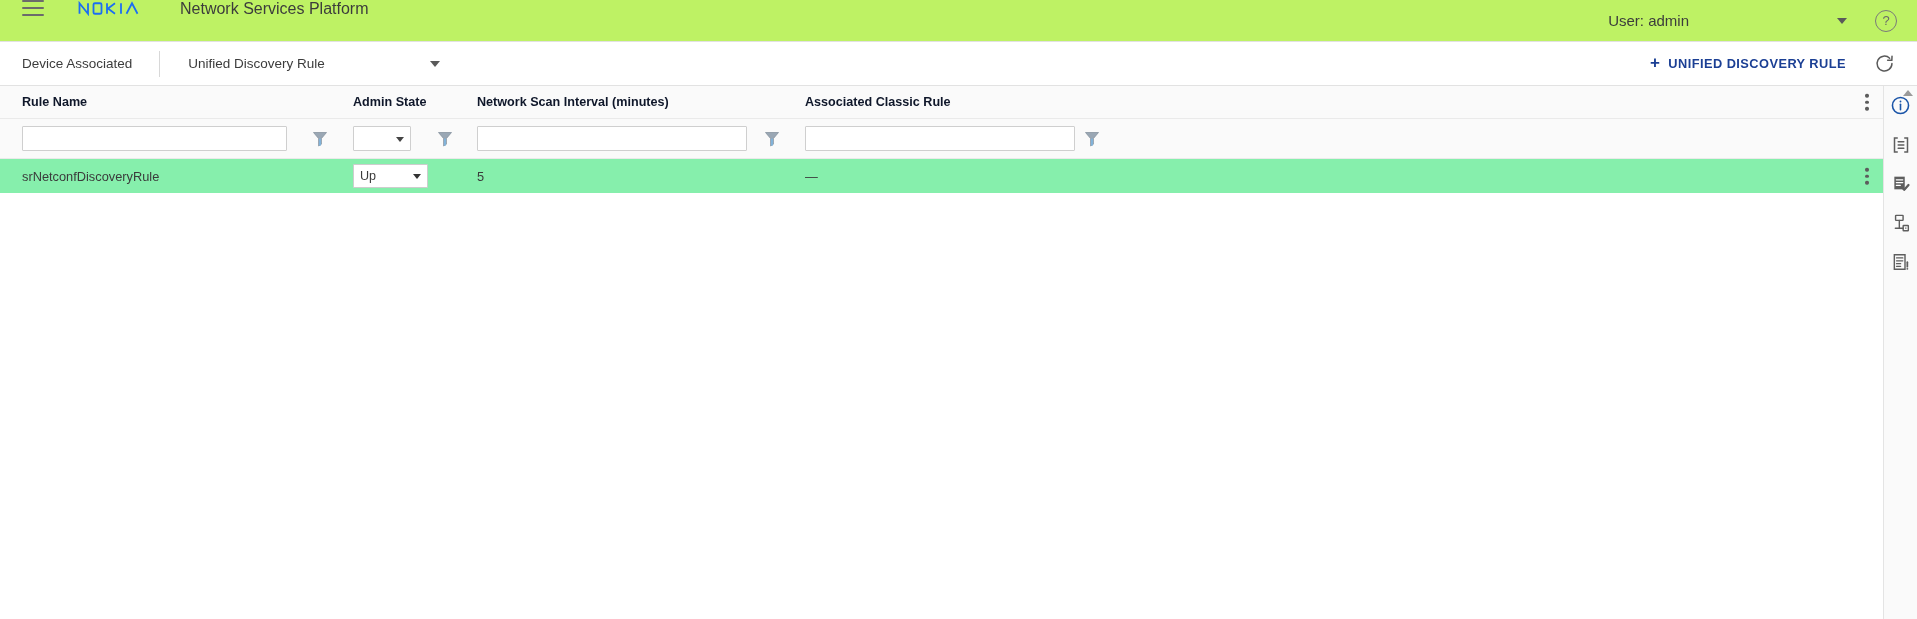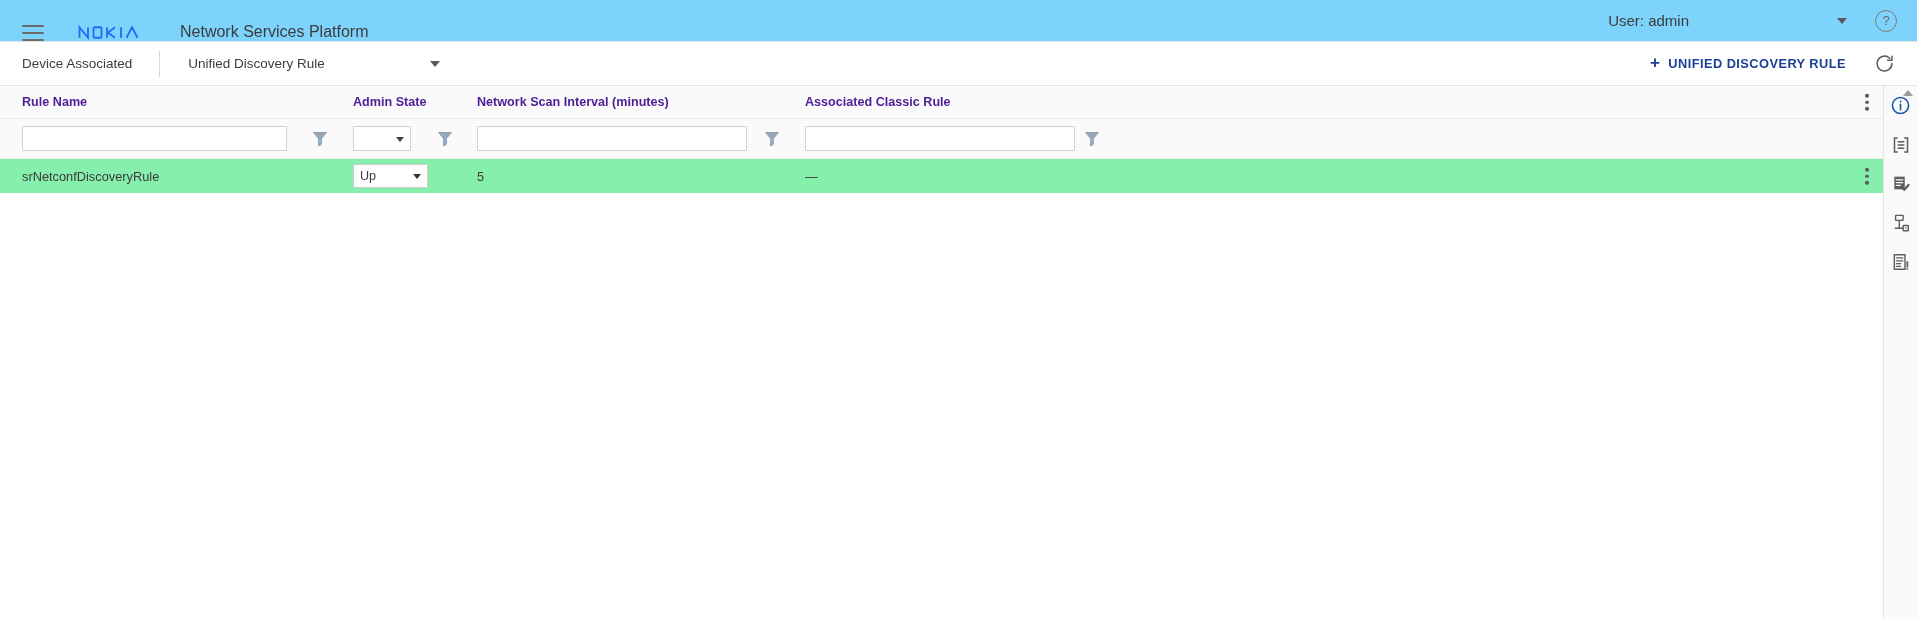--- a/index.html
+++ b/index.html
@@ -10,23 +10,23 @@
     background: #ffffff;
     font-family: "Liberation Sans", sans-serif;
     -webkit-font-smoothing: antialiased;
   }
 
   .app { position: relative; width: 1917px; height: 619px; background: #ffffff; }
 
   
   .topbar {
     position: absolute; top: 0; left: 0; right: 0; height: 42px;
-    background: #7dd3fc;
+    background: #bef264;
     border-bottom: 1px solid #e2e2e2;
-    display: flex; align-items: flex-end;
+    display: flex; align-items: flex-start;
   }
   .hamburger {
     margin-left: 22px; width: 22px; height: 16px;
     display: flex; flex-direction: column; justify-content: space-between;
     cursor: pointer;
   }
   .hamburger span { display:block; height: 2px; background: #6b6b6b; border-radius: 1px; }
 
   .nokia-logo {
     margin-left: 34px;
@@ -113,21 +113,21 @@
     position: absolute; top: 86px; left: 0; right: 34px; bottom: 0;
     background: #ffffff; overflow: hidden;
   }
   .thead {
     height: 33px; background: #fafafa;
     border-bottom: 1px solid #eaeaea;
     display: flex; align-items: center;
     position: relative;
   }
   .th {
-    font-size: 12.6px; font-weight: bold; color: #4c1d95;
+    font-size: 12.6px; font-weight: bold; color: #0f172a;
     white-space: nowrap; overflow: hidden;
   }
   .filter-row {
     height: 40px; background: #fafafa;
     border-bottom: 1px solid #eaeaea;
     display: flex; align-items: center;
     position: relative;
   }
   .data-row {
     height: 34px; display: flex; align-items: center;

